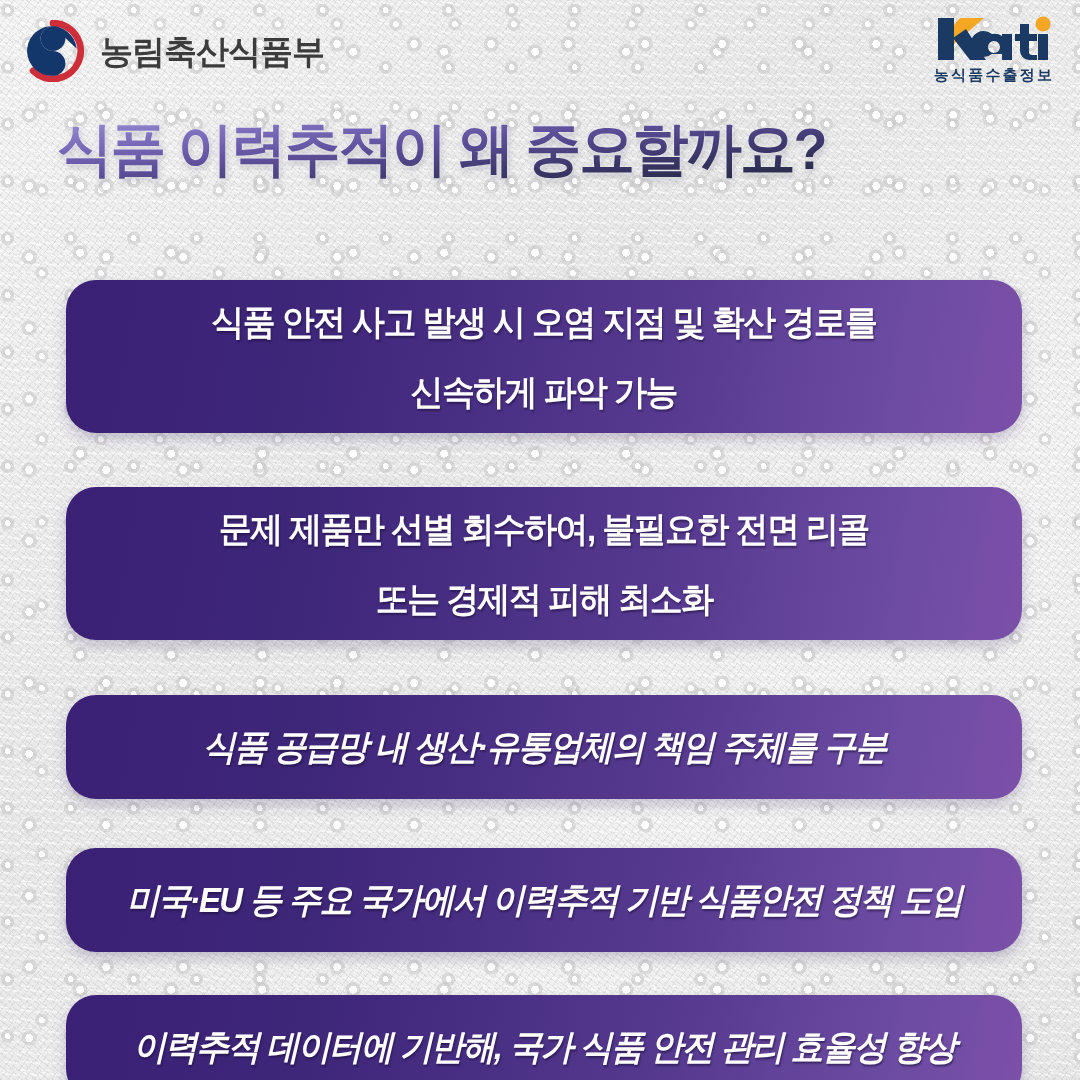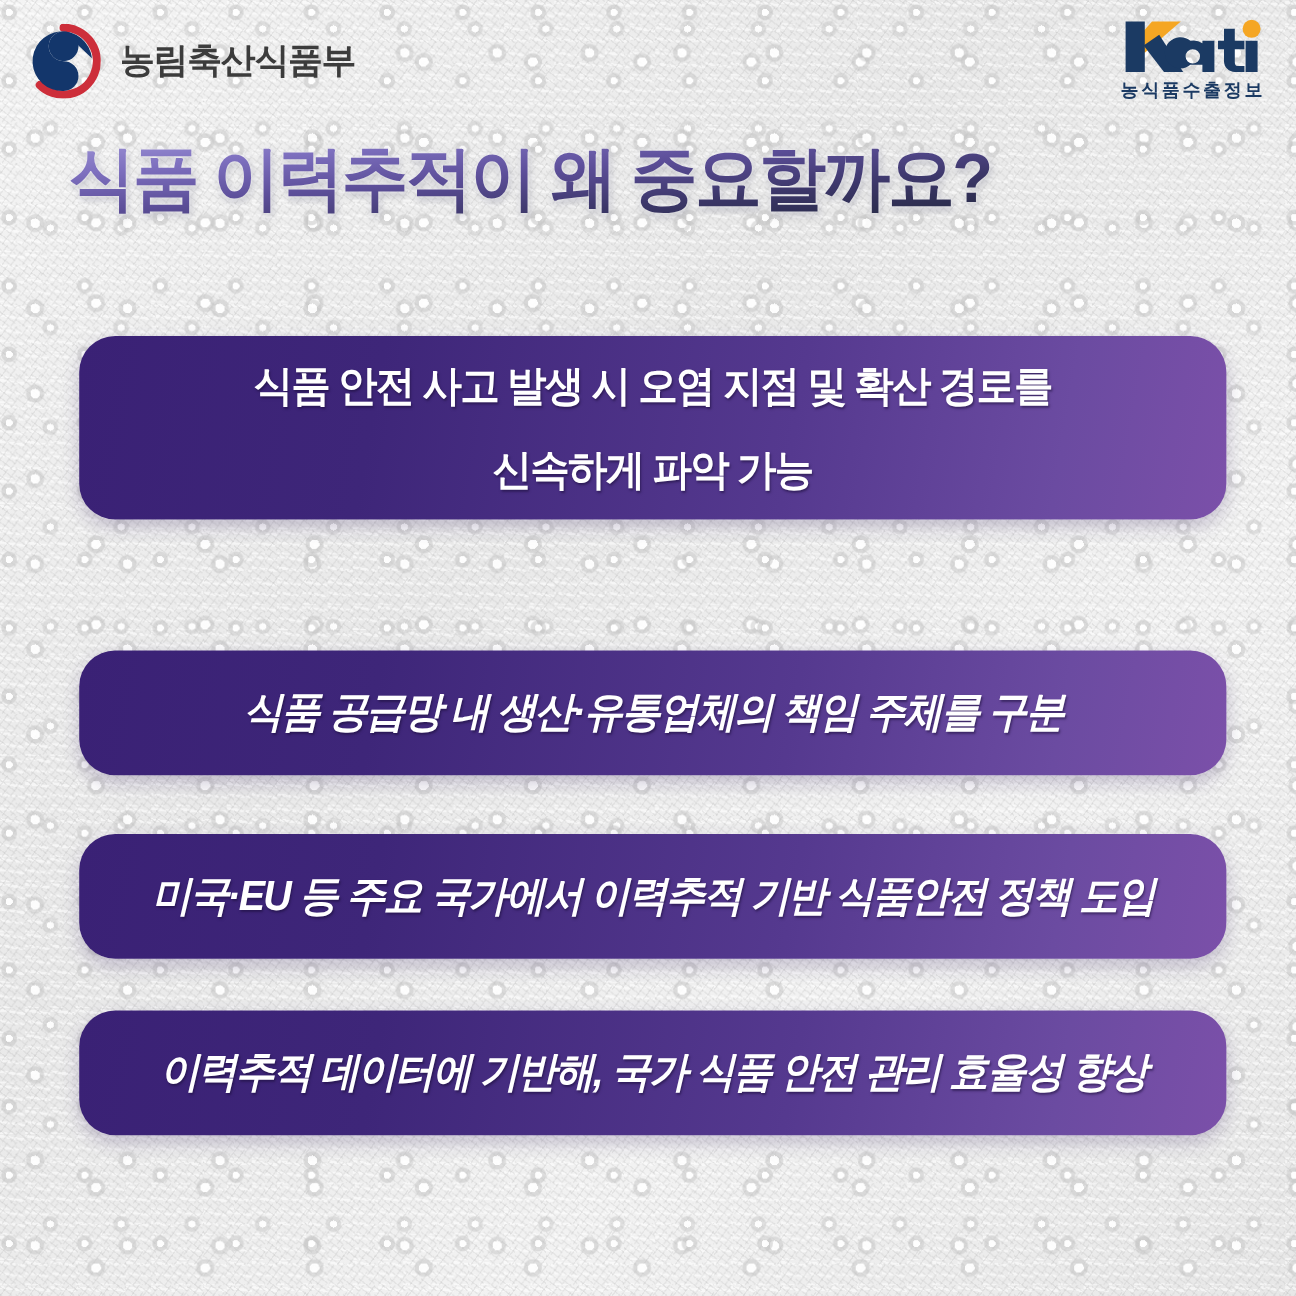--- a/index.html
+++ b/index.html
@@ -33,21 +33,21 @@
   }
 
   #gov-logo {
     position:absolute; left:22px; top:20px;
     display:flex; align-items:center; gap:16px;
   }
   .taegeuk { position:relative; width:62px; height:62px; }
   .taegeuk svg { display:block; width:62px; height:62px; }
 
   #gov-name {
-    font-size:29px; font-weight:700; color:#3c3c3c;
+    font-size:33px; font-weight:700; color:#3c3c3c;
     letter-spacing:-1px; white-space:nowrap;
     line-height:1;
   }
 
   #kati-logo {
     position:absolute; right:22px; top:14px;
     width:128px; text-align:center;
   }
   #kati-word { position:relative; height:50px; }
   #kati-word svg { display:block; }
@@ -154,20 +154,24 @@
 
   <div id="cards">
 
     <div class="card two-line">
       <div class="card-line">식품 안전 사고 발생 시 오염 지점 및 확산 경로를</div>
       <div class="card-line">신속하게 파악 가능</div>
     </div>
 
     <div class="gap-a"></div>
 
+    <div class="card two-line">
+      <div class="card-line">문제 제품만 선별 회수하여, 불필요한 전면 리콜</div>
+      <div class="card-line">또는 경제적 피해 최소화</div>
+    </div>
 
     <div class="gap-b"></div>
 
     <div class="card one-line">
       <div class="card-line">식품 공급망 내 생산·유통업체의 책임 주체를 구분</div>
     </div>
 
     <div class="gap-c"></div>
 
     <div class="card one-line">

